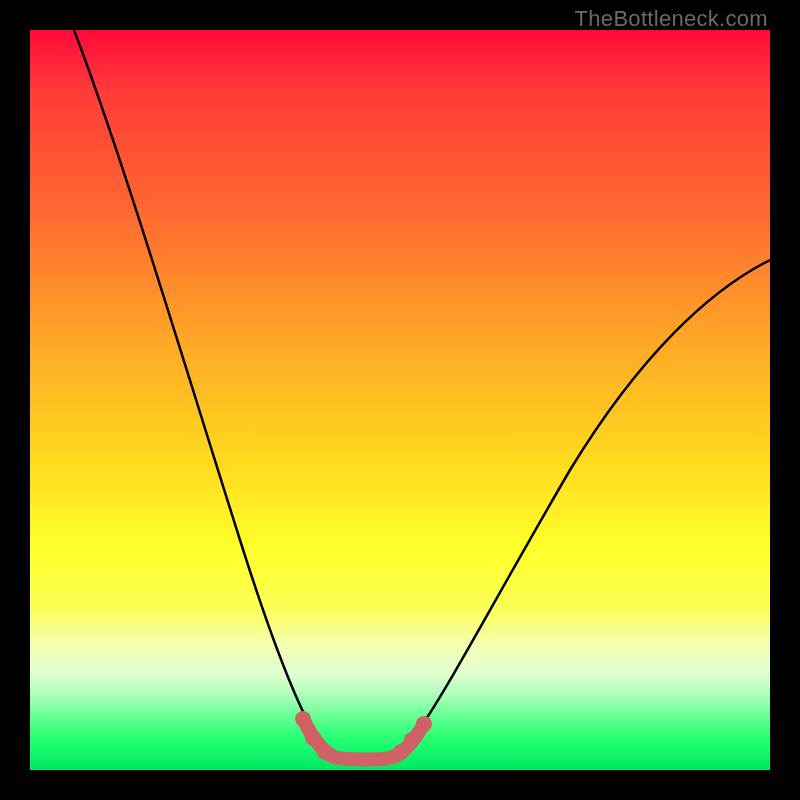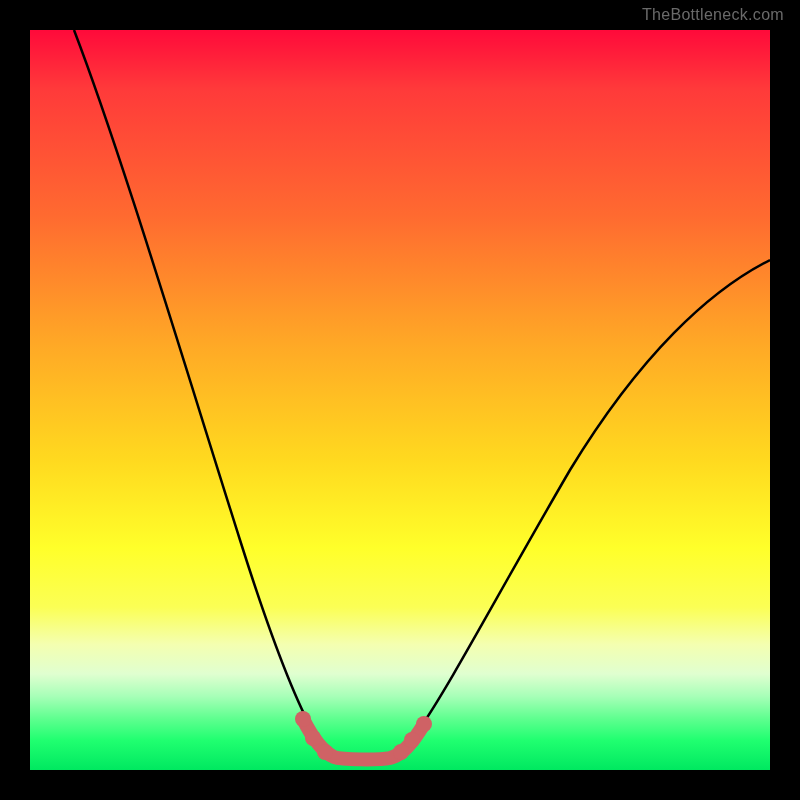--- a/index.html
+++ b/index.html
@@ -38,23 +38,23 @@
       #e0ffd0 87%,
       #a8ffb8 90%,
       #60ff90 93%,
       #20ff70 96%,
       #00e860 100%
     );
   }
   .watermark {
     position: absolute;
     top: 6px;
-    right: 16px;
+    right: 32px;
     color: #6a6a6a;
-    font-size: 16px;
+    font-size: 22px;
     letter-spacing: 0.3px;
     font-weight: 500;
     user-select: none;
   }
   svg.curve {
     position: absolute;
     top: 0;
     left: 0;
   }
 </style>

